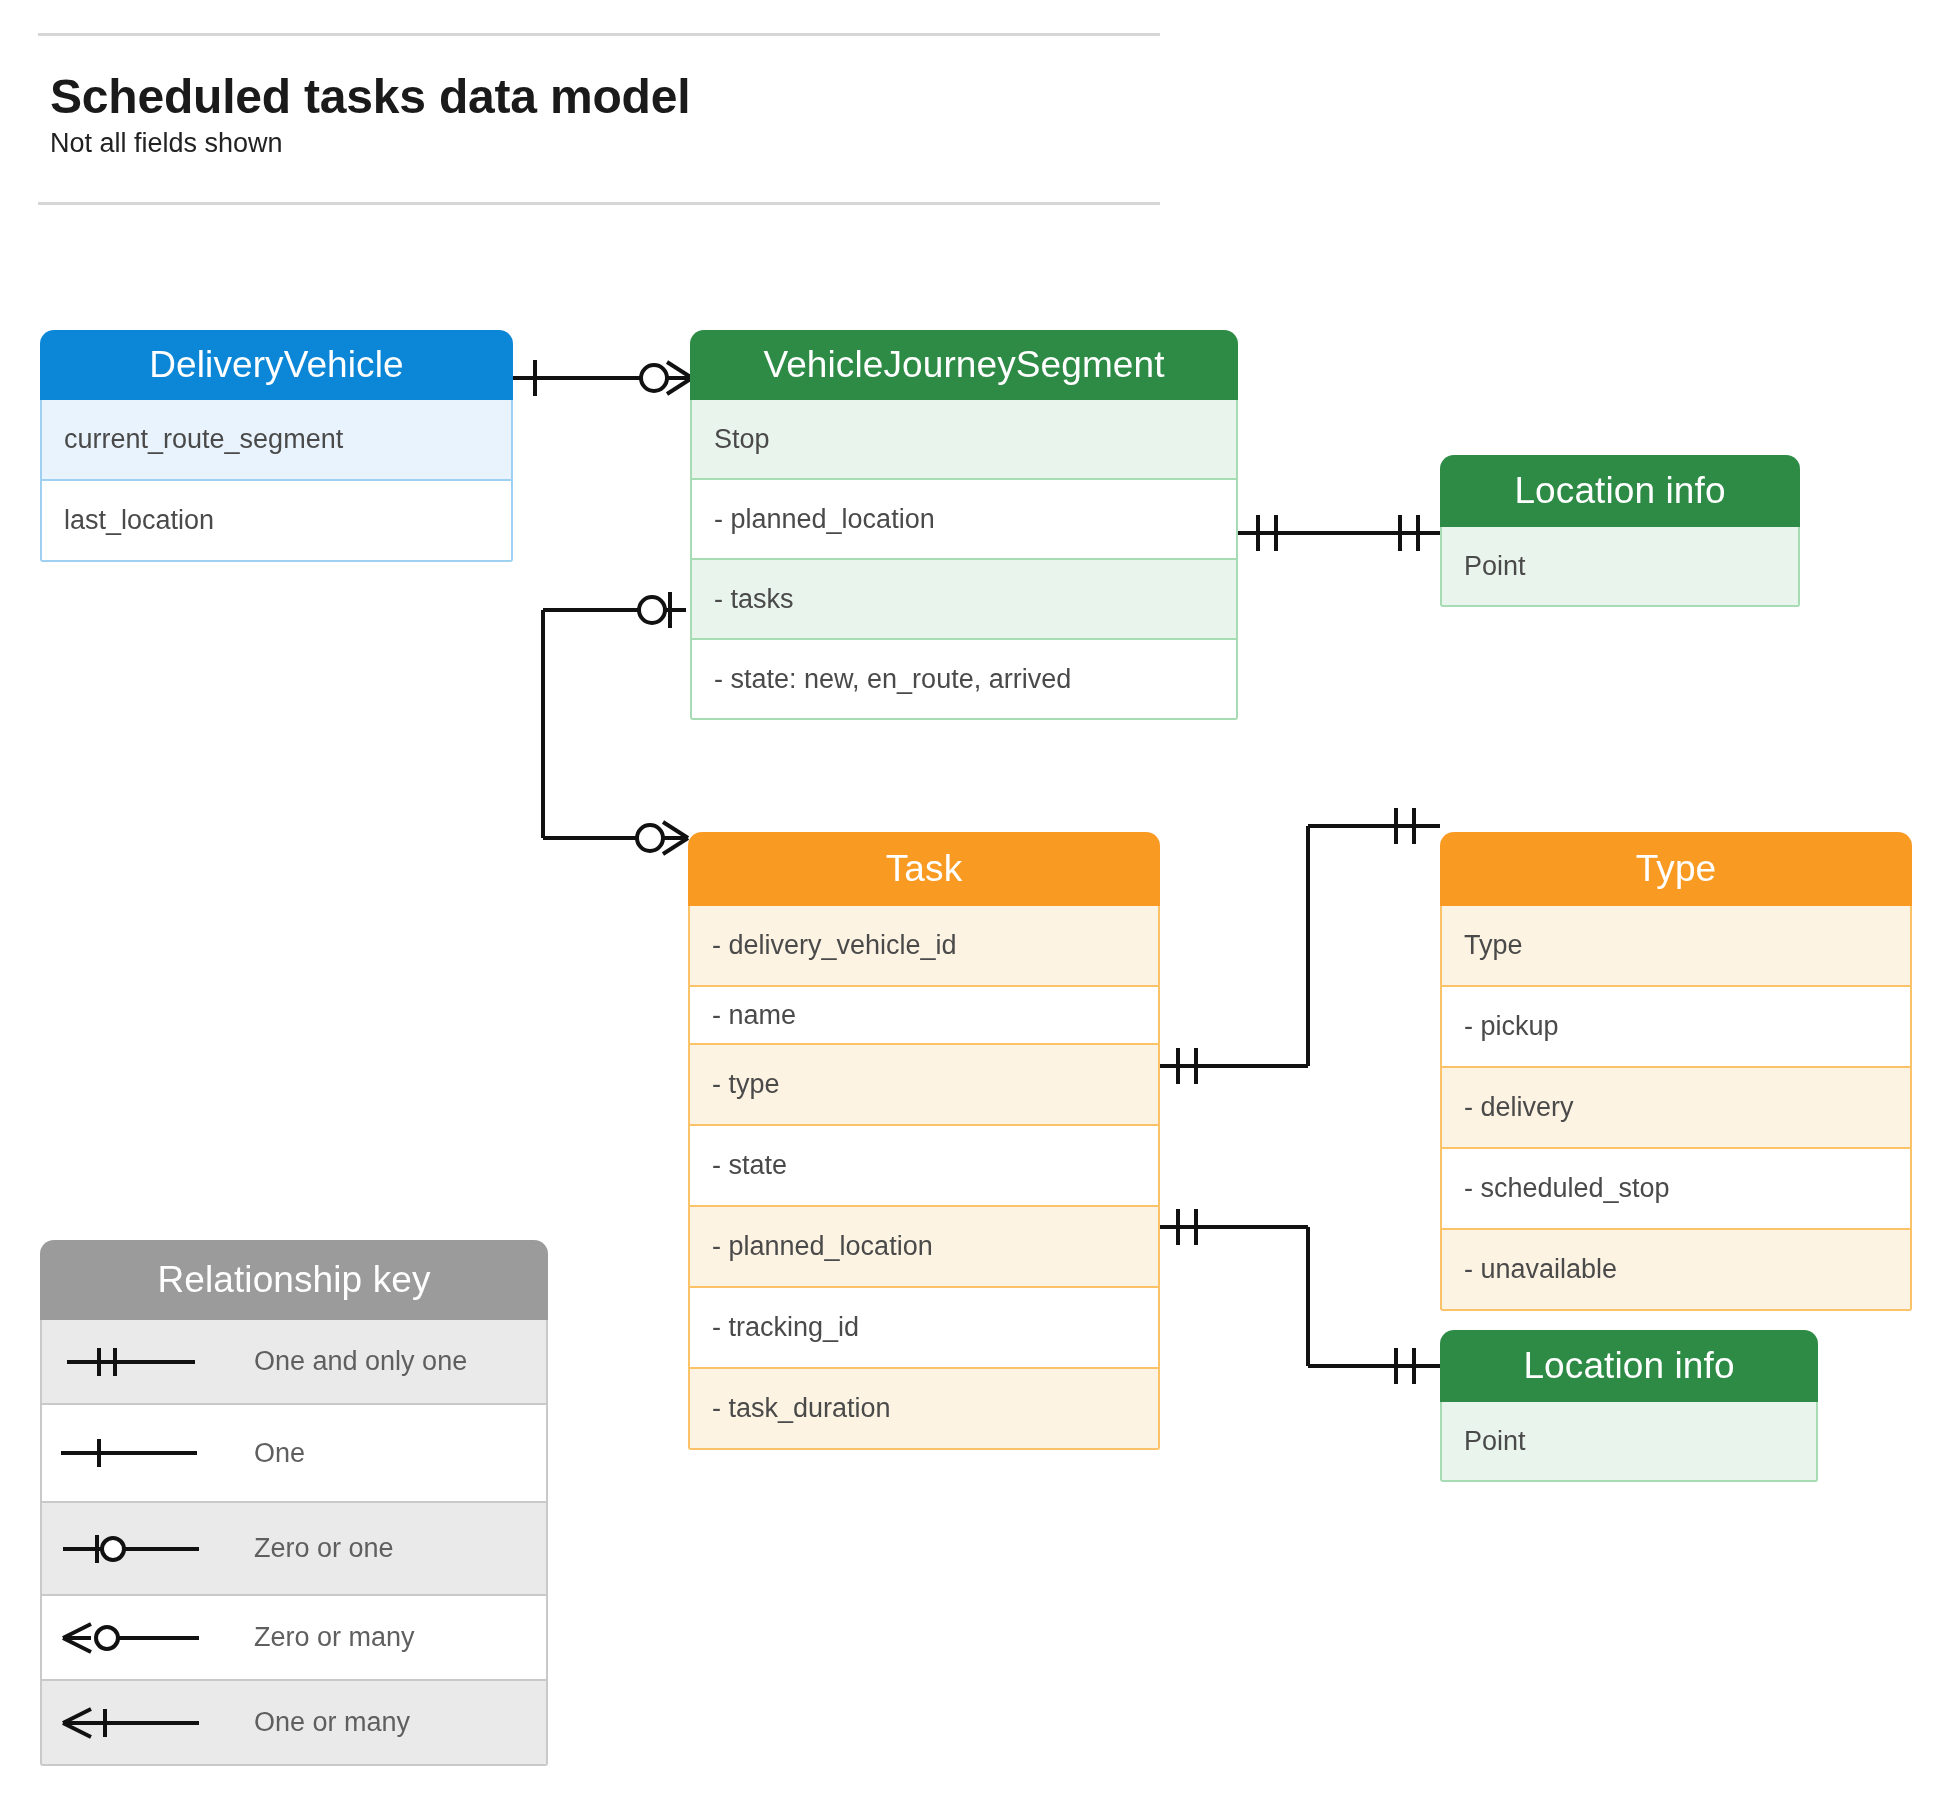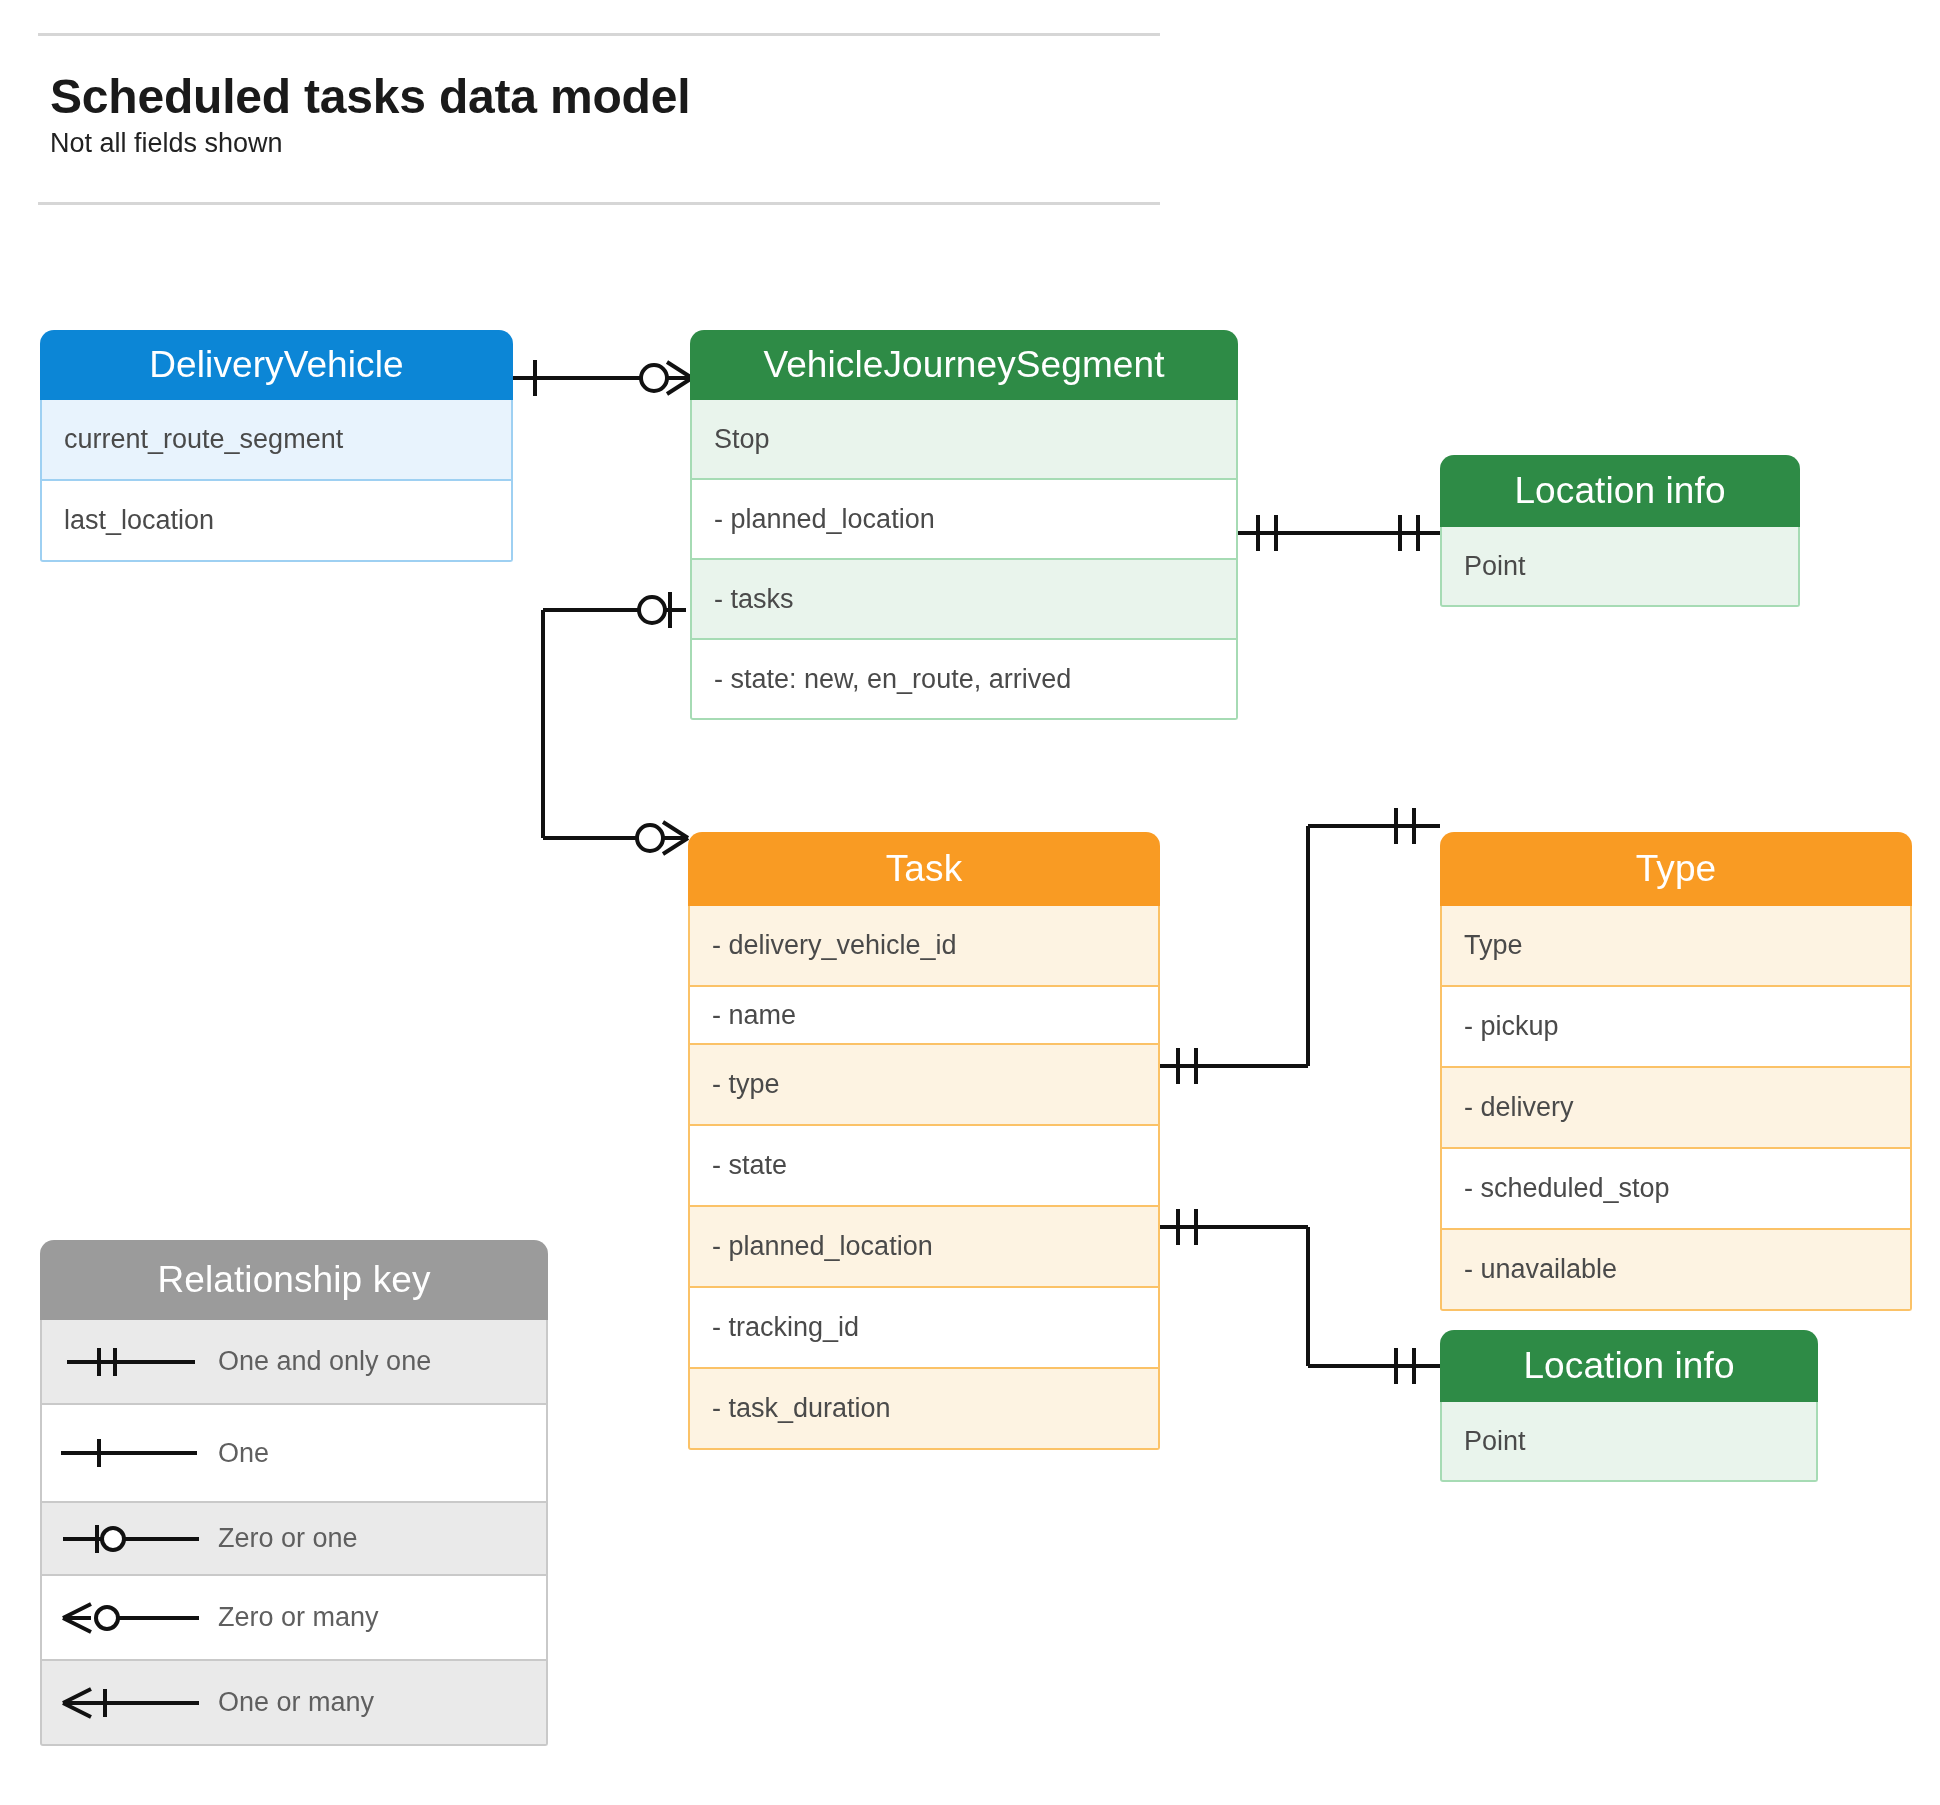--- a/index.html
+++ b/index.html
@@ -62,21 +62,21 @@
   .t-orange .erow.alt{background:#fdf3e2;}
   .t-orange .erow.plain{background:#ffffff;}
 
   
   .t-grey .ehead{background:#9b9b9b;}
   .t-grey .erow{border-color:#c9c9c9;}
   .t-grey .erow.alt{background:#eaeaea;}
   .t-grey .erow.plain{background:#ffffff;}
 
   
-  .legend-row{padding-left:0;}
+  .legend-row{padding-left:0;gap:36px;}
   .legend-sym{width:176px;flex:0 0 176px;display:flex;align-items:center;justify-content:center;}
   .legend-label{color:#5f5f5f;font-size:27px;}
 
   
   svg.wires{position:absolute;left:0;top:0;width:1940px;height:1805px;pointer-events:none;}
 </style>
 </head>
 <body>
 
 <div class="canvas">
@@ -191,21 +191,21 @@
         <svg width="150" height="40" viewBox="0 0 150 40" xmlns="http://www.w3.org/2000/svg">
           <g stroke="#111" stroke-width="4" fill="none">
             <line x1="6" y1="20" x2="142" y2="20"></line>
             <line x1="44" y1="6" x2="44" y2="34"></line>
           </g>
         </svg>
       </span>
       <span class="legend-label">One</span>
     </div>
 
-    <div class="erow alt legend-row" style="height:73px;">
+    <div class="erow alt legend-row" style="height:93px;">
       <span class="legend-sym">
         <svg width="150" height="40" viewBox="0 0 150 40" xmlns="http://www.w3.org/2000/svg">
           <g stroke="#111" stroke-width="4" fill="none">
             <line x1="8" y1="20" x2="144" y2="20"></line>
             <line x1="42" y1="6" x2="42" y2="34"></line>
             <circle cx="58" cy="20" r="11" fill="#ffffff"></circle>
           </g>
         </svg>
       </span>
       <span class="legend-label">Zero or one</span>

